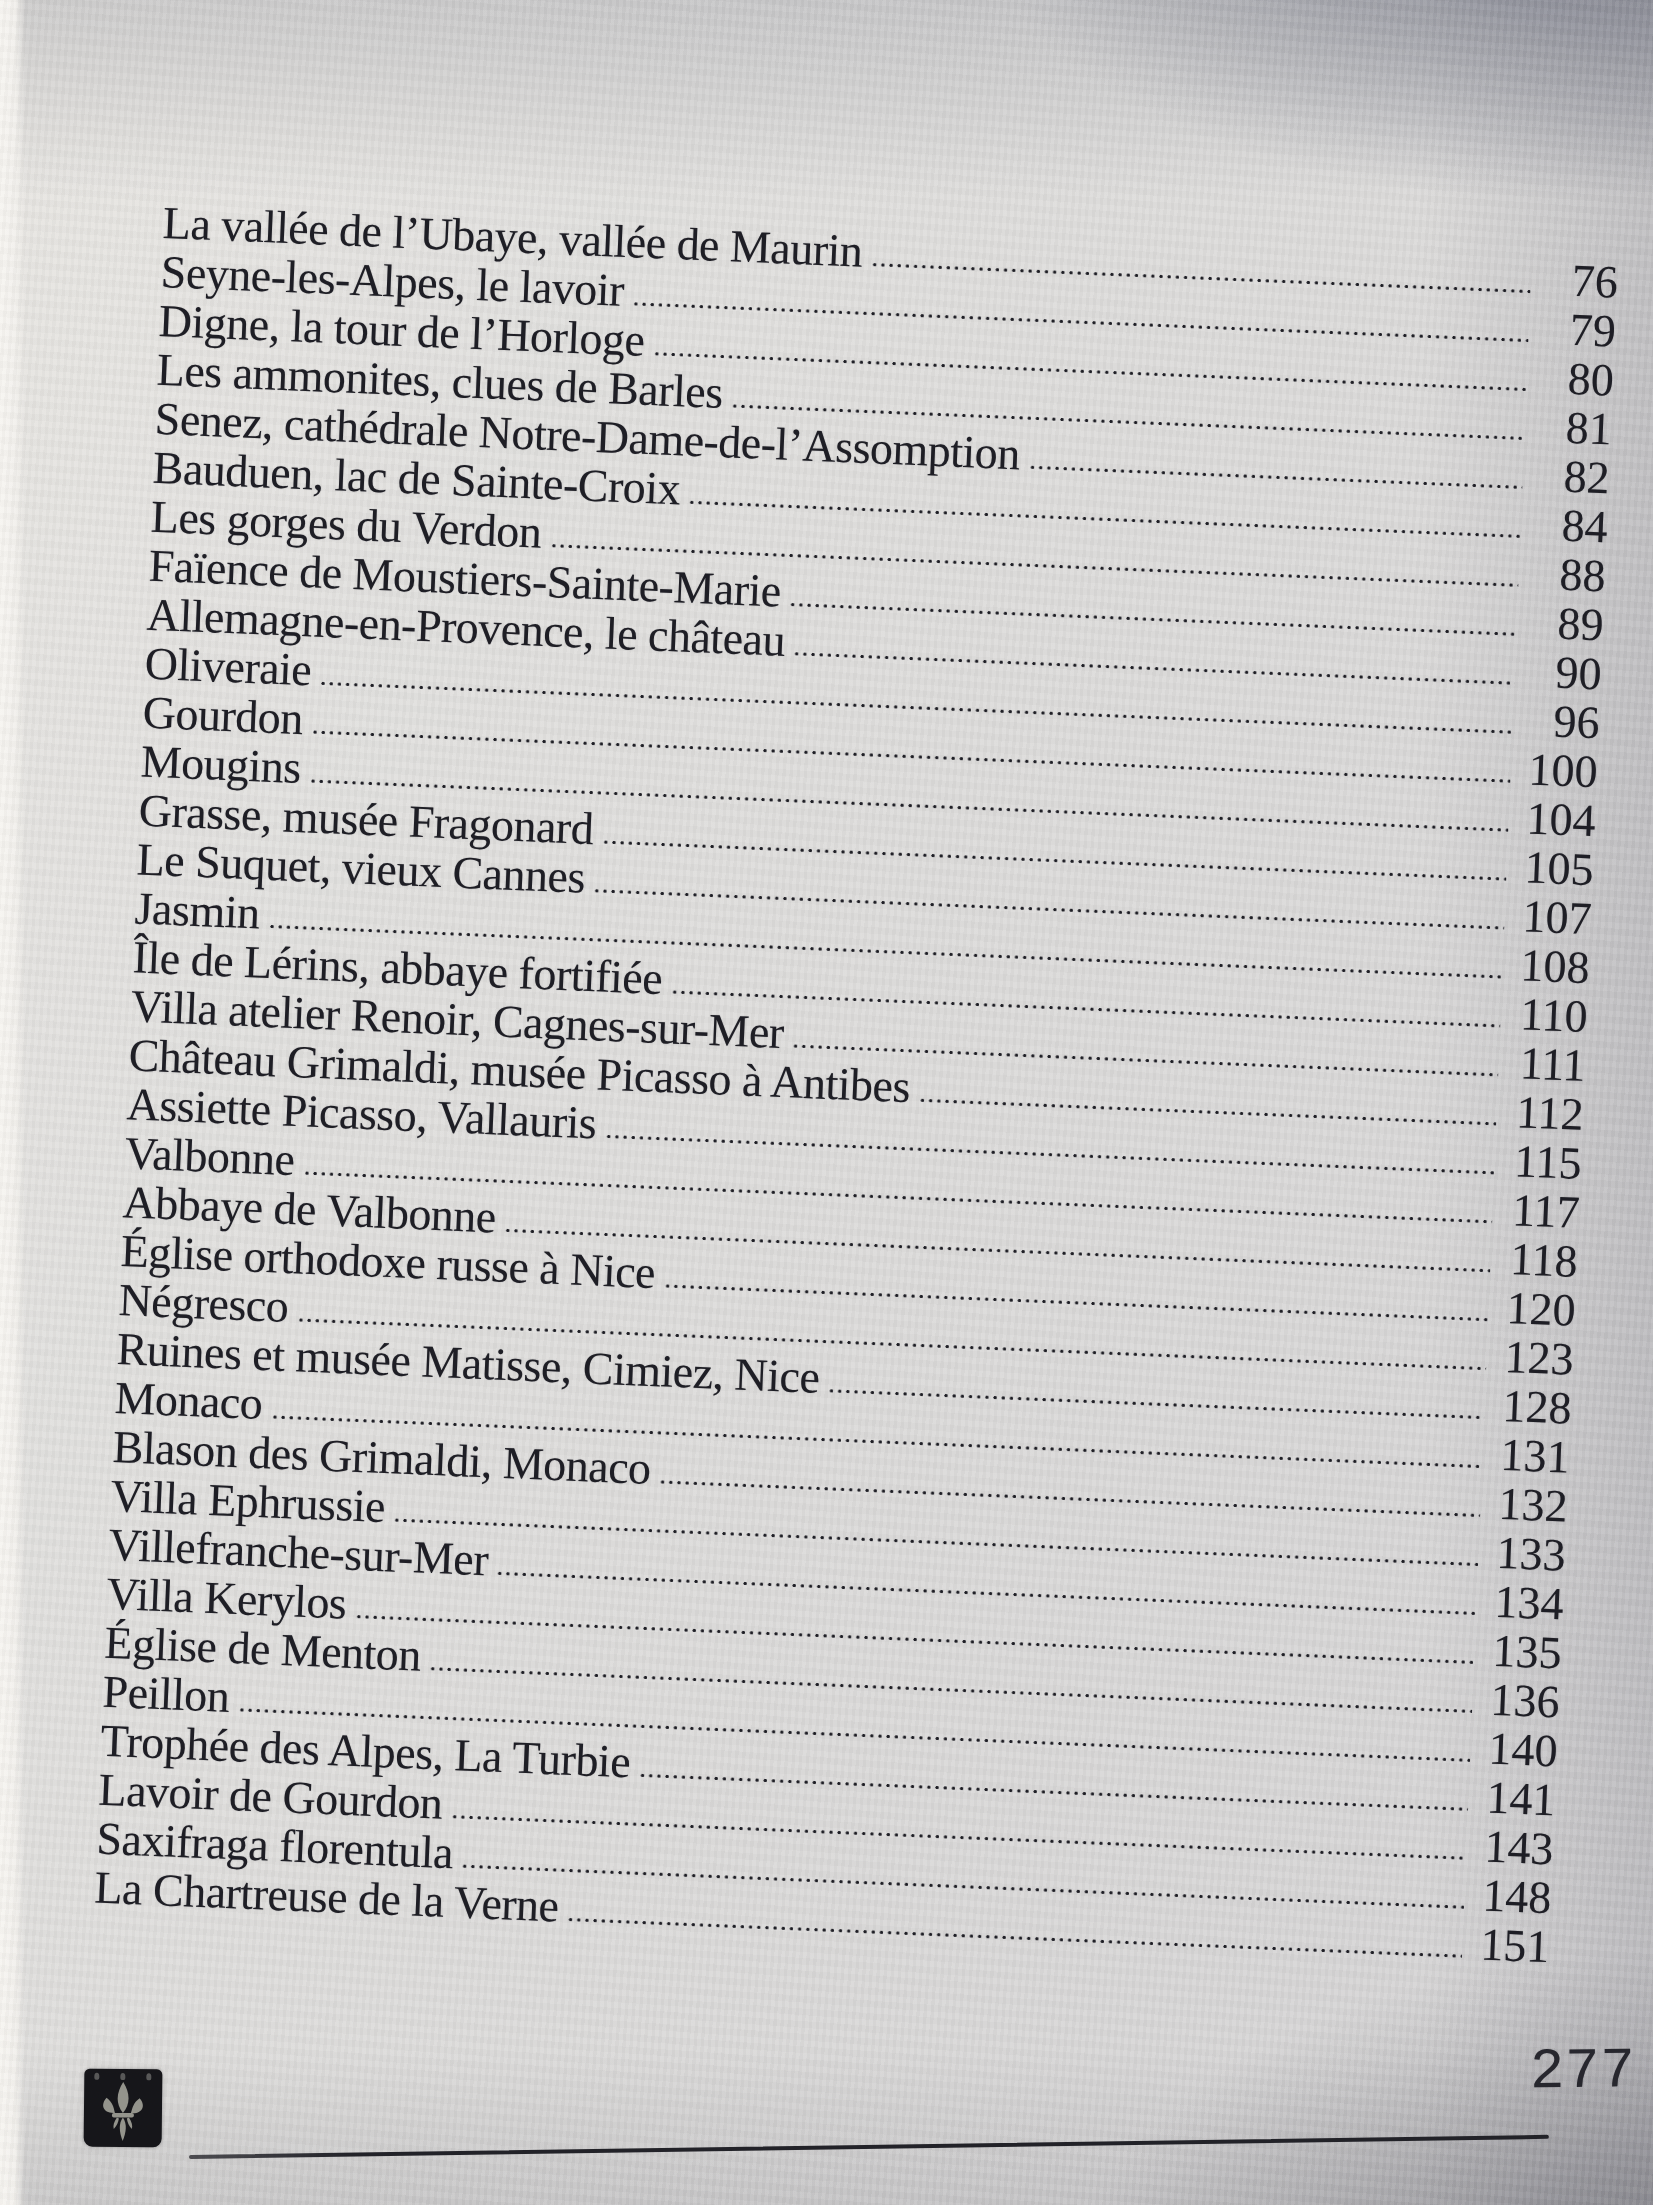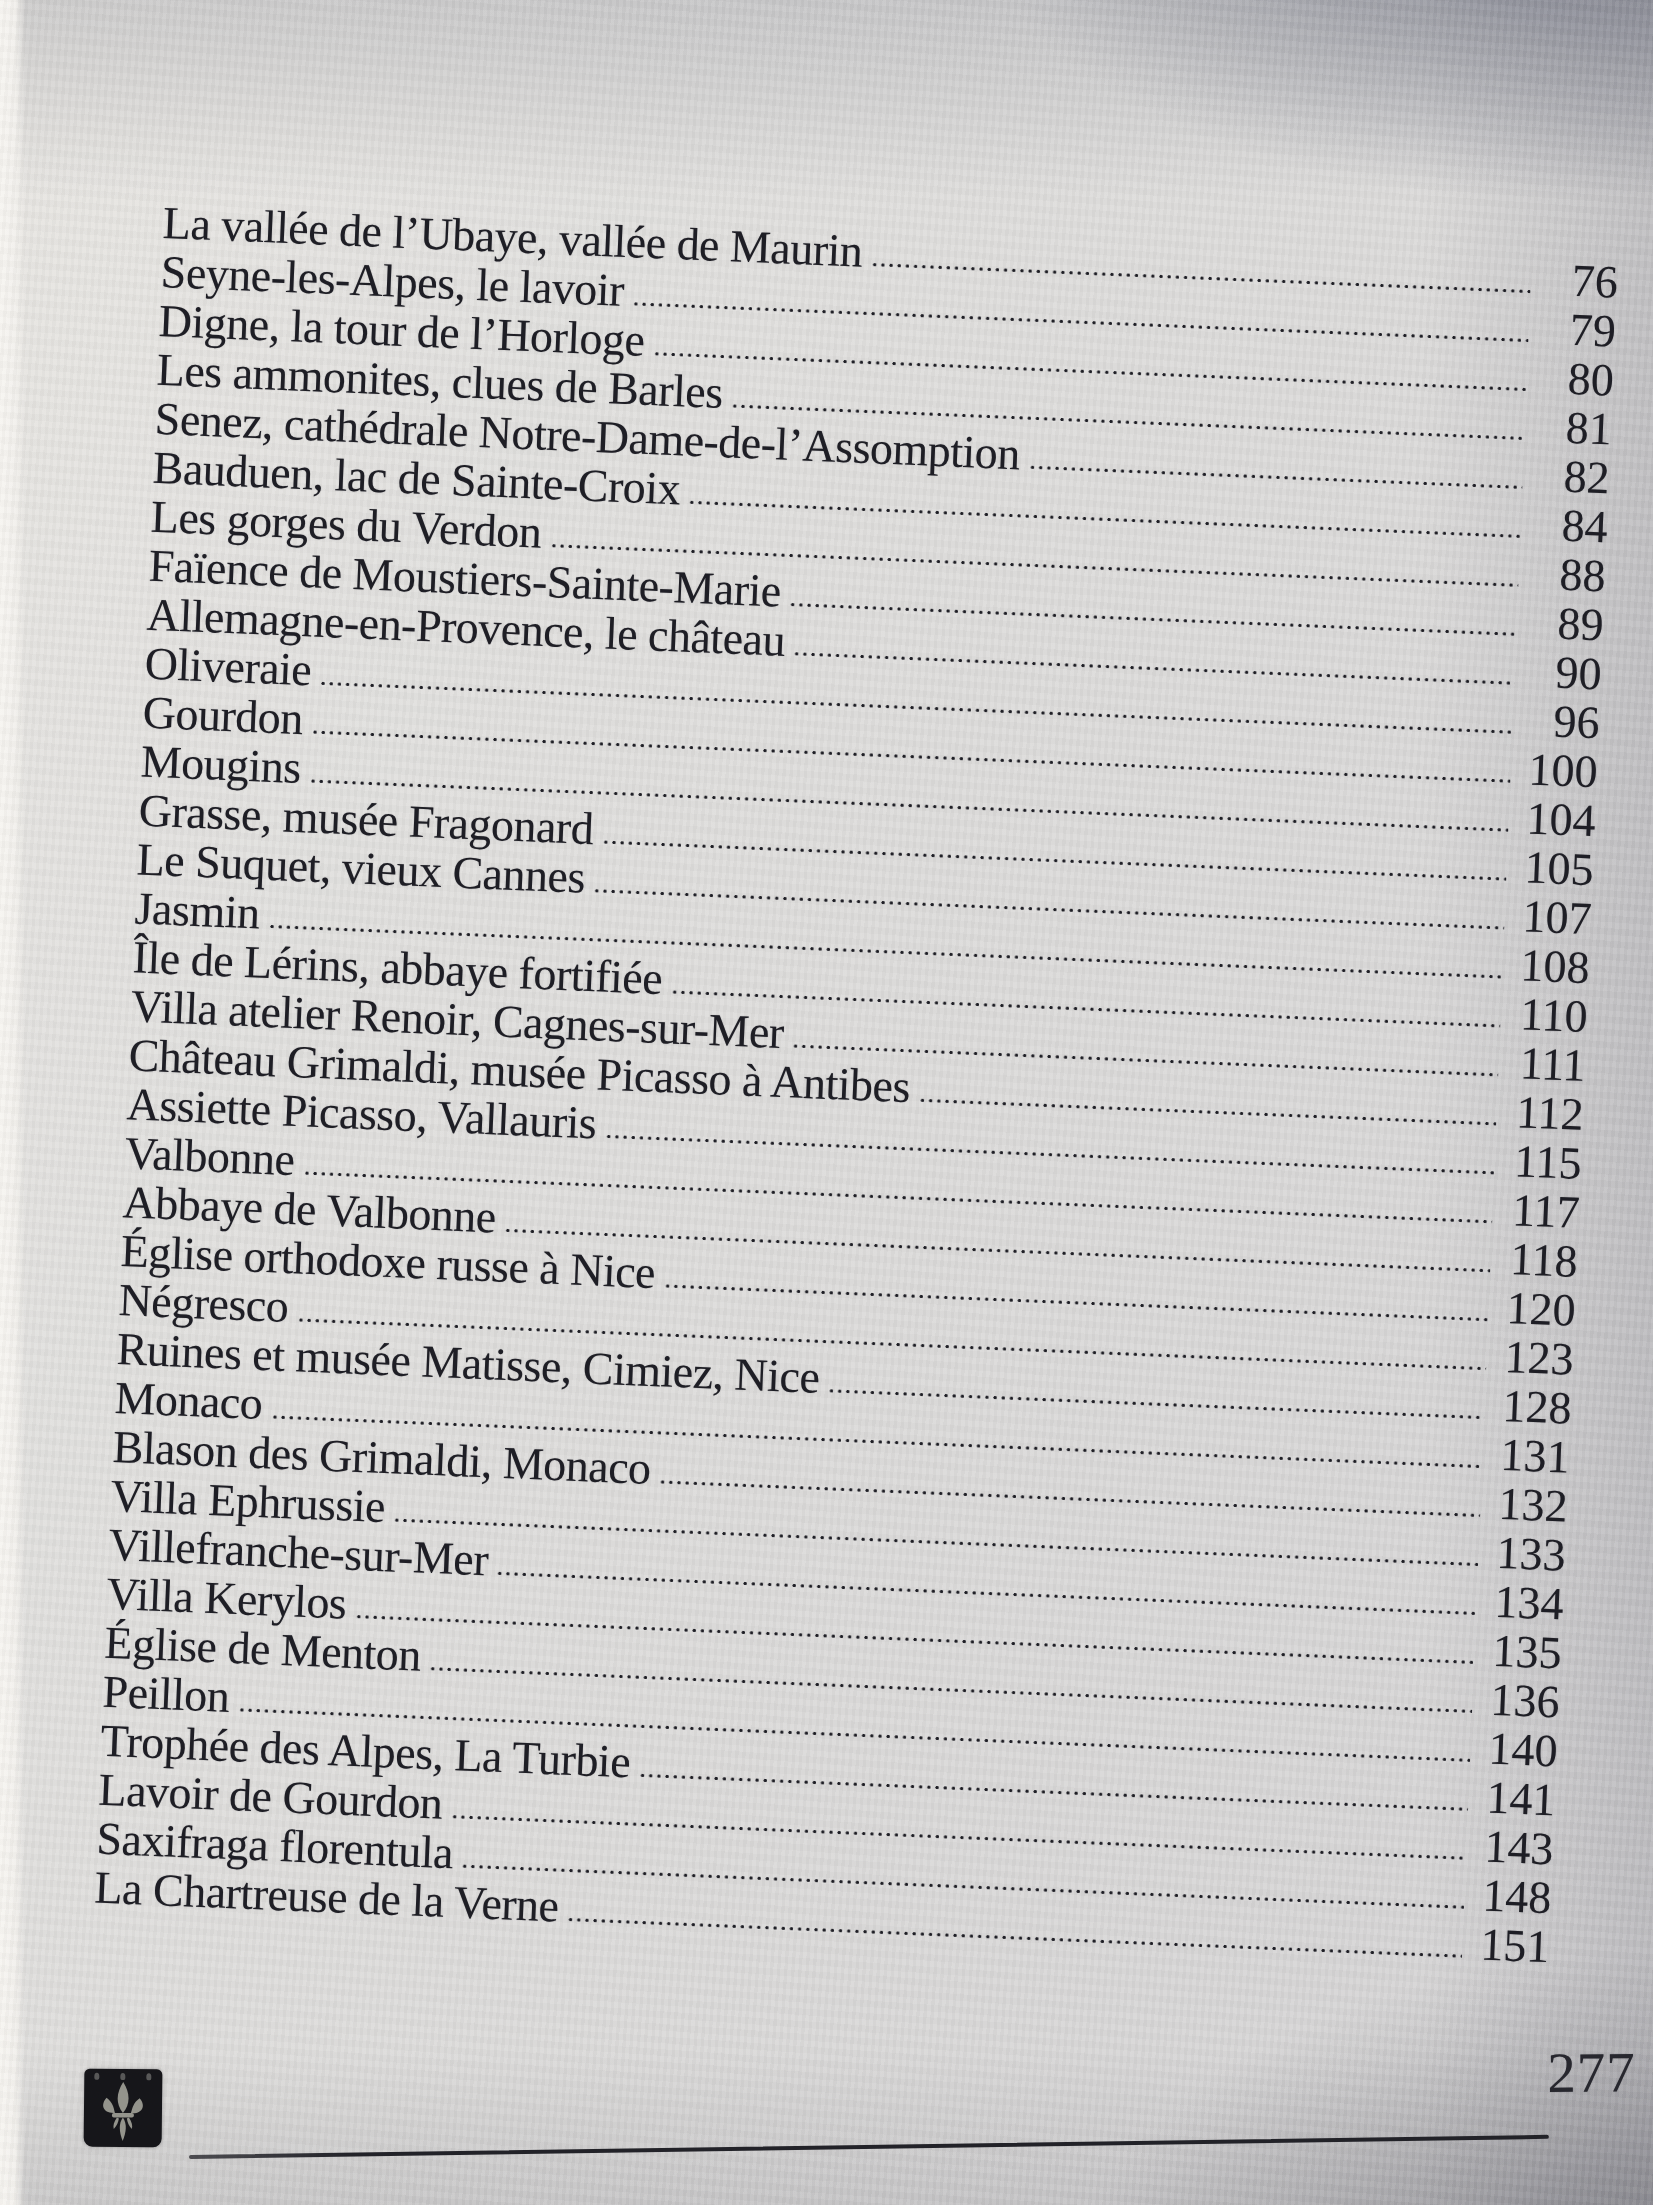--- a/index.html
+++ b/index.html
@@ -61,21 +61,21 @@
     background-size: 8.2px 4.9px;
     background-repeat: repeat-x;
     background-position: left bottom;
   }
   .row .n {
     flex: 0 0 auto;
     min-width: 82px;
     text-align: right;
     letter-spacing: 0;
   }
-  footer { position: absolute; inset: 0; }
+  footer { position: absolute; inset: 0; font-family: Liberation Mono, monospace; }
   .badge {
     position: absolute;
     left: 84px; top: 2069px;
     width: 78px; height: 78px;
     background: #16161a;
     border-radius: 5.5px 5.5px 8.8px 8.8px;
     transform: rotate(0.6deg);
     box-shadow: 0 0 3.3px rgba(20,20,24,0.35);
   }
   .badge .orn {

